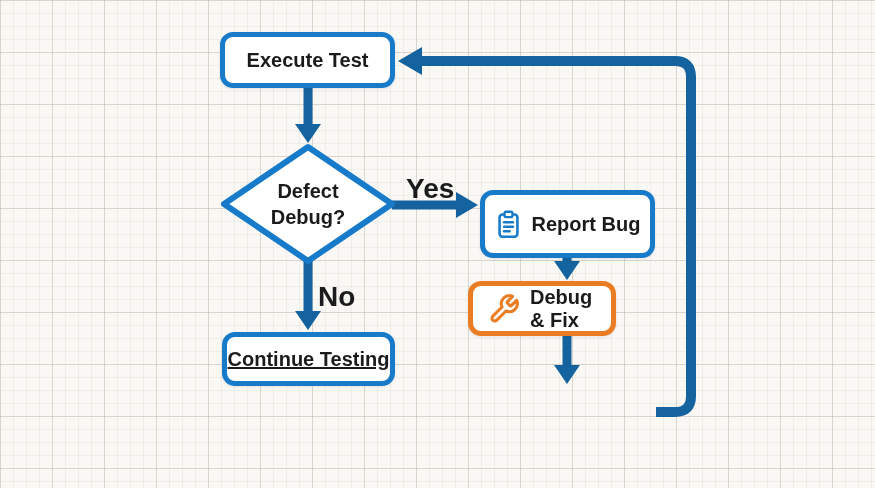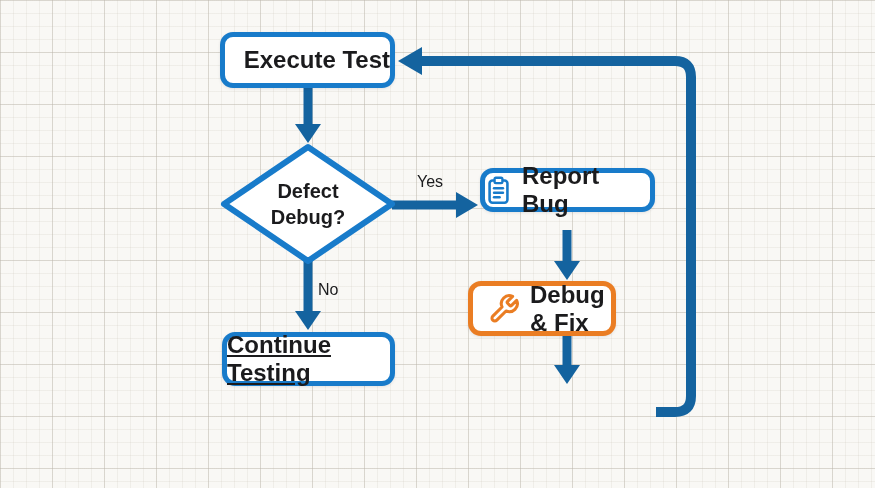--- a/index.html
+++ b/index.html
@@ -43,47 +43,47 @@
     stroke-linejoin: round;
   }
   .node {
     position: absolute;
     box-sizing: border-box;
     background: var(--node-fill);
     border: 5px solid var(--node-border);
     border-radius: 13px;
     display: flex;
     align-items: center;
-    justify-content: flex-end;
+    justify-content: center;
     gap: 10px;
-    font-size: 24px;
+    font-size: 20px;
     font-weight: 600;
     color: var(--text);
     box-shadow: 0 1px 3px rgba(40,40,55,0.10);
   }
   .node.orange { border-color: var(--accent-orange); }
   #node-execute-test    { left: 220px; top: 32px;  width: 175px; height: 56px; }
-  #node-report-bug      { left: 480px; top: 168px; width: 175px; height: 44px; }
+  #node-report-bug      { left: 480px; top: 190px; width: 175px; height: 68px; }
   #node-debug-fix       { left: 468px; top: 281px; width: 148px; height: 55px; padding-left: 15px; }
   #node-retest          { left: 480px; top: 386px; width: 175px; height: 55px; }
   #node-continue-testing{ left: 222px; top: 332px; width: 173px; height: 54px; text-decoration: underline; }
   .diamond-label {
     position: absolute;
     left: 246px; top: 178px;
     width: 124px;
     text-align: center;
     font-size: 20px;
     font-weight: 600;
     line-height: 1.3;
     color: var(--text);
   }
   .edge-label {
     position: absolute;
-    font-size: 16px;
-    font-weight: 400;
+    font-size: 28px;
+    font-weight: 700;
     color: var(--text);
   }
   #label-yes { left: 406px; top: 173px; width: 48px; text-align: center; }
   #label-no  { left: 318px; top: 281px; width: 40px; }
   .node-icon { flex: 0 0 auto; display: block; }
 </style>
 </head>
 <body>
 
 <div class="canvas">

